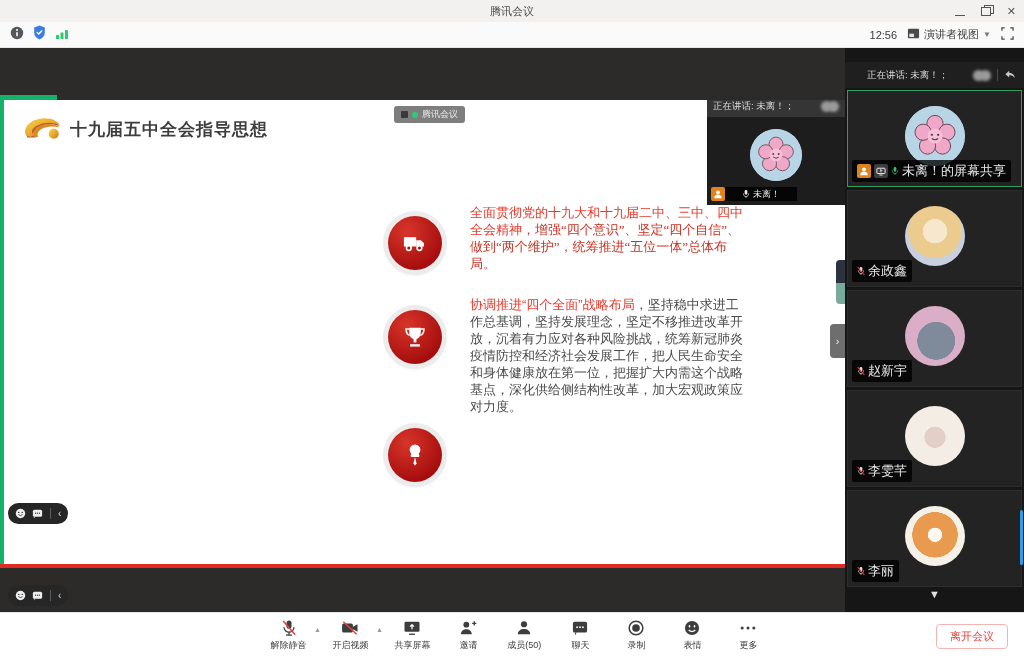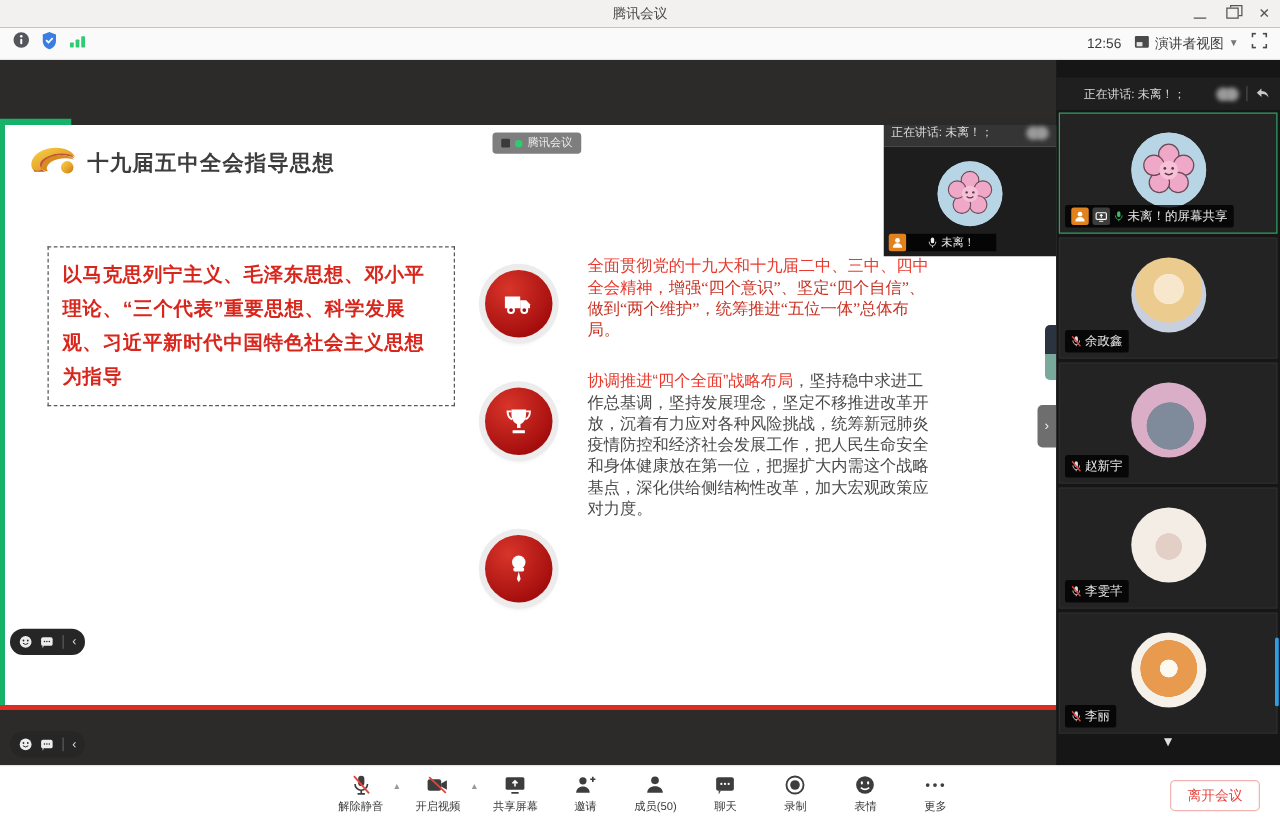--- a/index.html
+++ b/index.html
@@ -95,21 +95,21 @@
   .sidebar{position:absolute;left:845px;top:0;width:179px;height:564px;background:#161616;}
   .sb-head{position:absolute;top:14px;left:0;right:0;height:26px;background:#1f1f1f;
            display:flex;align-items:center;padding:0 8px 0 22px;font-size:9.5px;color:#dcdcdc;box-sizing:border-box;}
   .sb-head .blobs{margin-left:auto;margin-right:6px;}
   .hd-div{width:1px;height:12px;background:#4a4a4a;margin-right:6px;}
   .tiles{position:absolute;top:42px;left:2px;width:175px;display:flex;flex-direction:column;gap:3px;}
   .tile{height:97px;background:#232323;border:1px solid #2d2d2d;position:relative;box-sizing:border-box;}
   .tile.active{border-color:#2f9e63;}
   .tile .avatar{position:absolute;left:50%;top:15px;transform:translateX(-50%);width:60px;height:60px;}
   .tile-name{position:absolute;left:4px;bottom:4px;background:rgba(0,0,0,.78);display:flex;
-             align-items:center;gap:3px;padding:2px 5px;font-size:10px;color:#e8e8e8;border-radius:2px;}
+             align-items:center;gap:3px;padding:2px 5px;font-size:13px;color:#e8e8e8;border-radius:2px;}
   .tile.active .tile-name{left:4px;display:flex;gap:3px;}
   .avatar-flower{background:#b8d5e5;overflow:hidden;}
   .avatar-blonde{background:radial-gradient(circle at 50% 42%, #f6e7cd 0 26%, #eccb8e 27% 58%, #c8cfdf 59%);}
   .avatar-tom{background:radial-gradient(circle at 52% 58%, #7f8a9b 0 40%, #d9aec6 41%);}
   .avatar-hood{background:radial-gradient(circle at 50% 52%, #e3cfc6 0 24%, #f3ede6 25%);}
   .avatar-shiba{background:radial-gradient(circle at 50% 48%, #fdf8f0 0 16%, #e89b4e 17% 52%, #f6f1e8 53%);}
   .sb-down{position:absolute;bottom:12px;left:50%;transform:translateX(-50%);color:#e0e0e0;font-size:11px;}
   .sb-scroll{position:absolute;right:1px;top:462px;width:3px;height:55px;background:#2e9fe6;border-radius:2px;}
 
   
@@ -206,21 +206,20 @@
         </span>
         <span class="slide-title">十九届五中全会指导思想</span>
       </div>
 
       <div class="watermark">
         <span class="wm-sq"></span>
         <span class="wm-dot"></span>
         <span>腾讯会议</span>
       </div>
 
-      <div class="guide-box">以马克思列宁主义、毛泽东思想、邓小平理论、“三个代表”重要思想、科学发展观、习近平新时代中国特色社会主义思想为指导</div>
 
       <div class="bullet-icon" id="b1i">
         <svg width="28" height="28" viewBox="0 0 24 24">
           <path d="M2.5 7h10.5v8H2.5z" fill="#fff"></path>
           <path d="M13 9.6h4.1l2.6 2.7v2.7H13z" fill="#fff"></path>
           <circle cx="6.7" cy="16.3" r="2" fill="#a40d0d" stroke="#fff" stroke-width="1.4"></circle>
           <circle cx="15.8" cy="16.3" r="2" fill="#a40d0d" stroke="#fff" stroke-width="1.4"></circle>
         </svg>
       </div>
       <div class="bullet-text" id="b1t"><span class="lead">全面贯彻党的十九大和十九届二中、三中、四中全会精神</span><span class="body-red">，增强“四个意识”、坚定“四个自信”、做到“两个维护”，统筹推进“五位一体”总体布局。</span></div>

